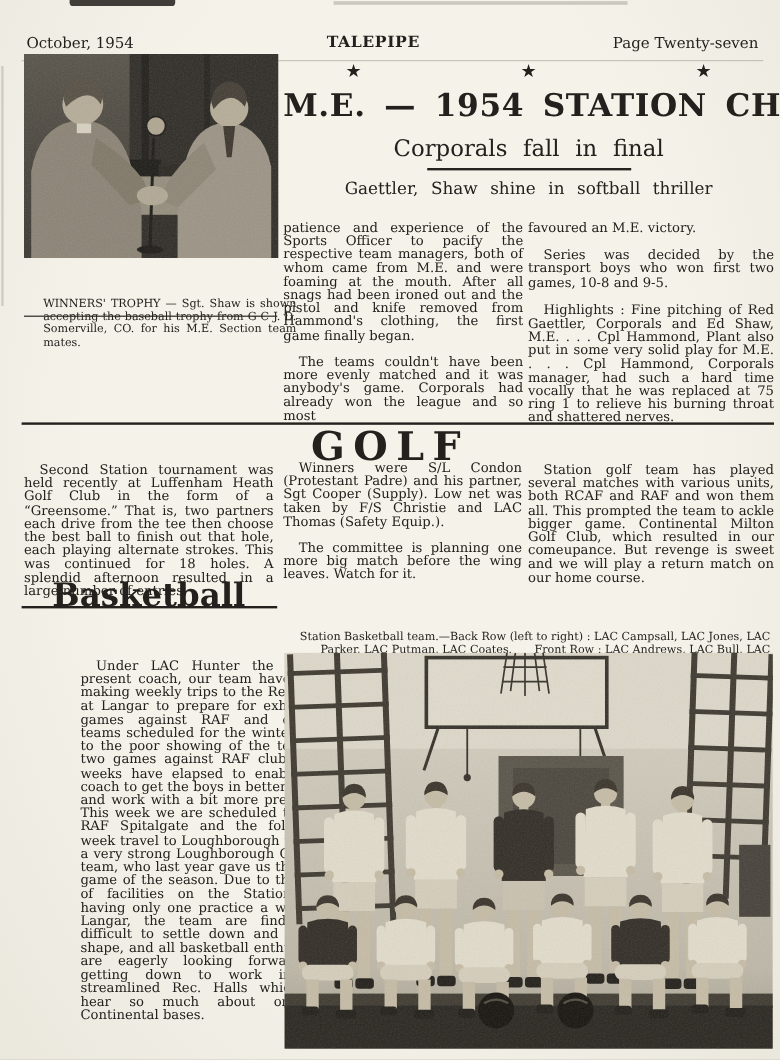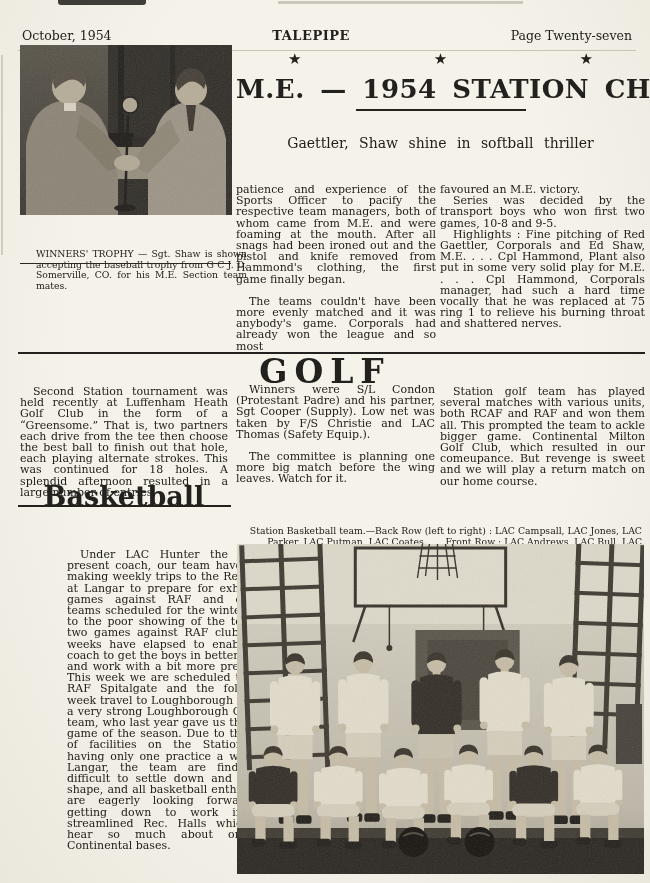--- a/index.html
+++ b/index.html
@@ -21,30 +21,30 @@
 
   figure { margin:0; }
   .photo svg { display:block; width:100%; height:100%; }
   .photo-trophy { position:absolute; left:20px; top:45px; width:212px; height:170px; }
   .trophy-caption { position:absolute; left:36px; top:220px; width:211px; font-size:9.3px; font-weight:normal; line-height:10.6px; text-align:justify;margin-top:29px; }
   .caption-rule { position:absolute; left:20px; top:263px; width:211px; border-top:1.5px solid #2a2823; }
 
   .body-text { font-size:11px; line-height:11.2px; text-align:justify; }
   .indent { text-indent:13px; }
   .gap p + p { margin-top:11px; }
-  .tight p + p { margin-top:0; }
+  .tight p + p { margin-top:12px; }
 
   .col-left-1 { position:absolute; left:20px; top:270px; width:210px; }
 
   .headline-block { position:absolute; left:236px; top:52px; width:409px; text-align:center; }
   .stars { display:flex; justify-content:space-between; padding:0 52px; font-size:15px; line-height:15px; }
   .headline { font-size:26px; font-weight:bold; margin-top:7px; letter-spacing:.5px; word-spacing:6px; white-space:nowrap; }
   .subhead { font-size:19px; font-weight:normal; margin-top:9px; word-spacing:7px; }
   .subhead-rule { width:170px; margin:5px auto 0; border-top:2px solid #26231f; }
-  .deck { font-size:14px; font-weight:normal; margin-top:24px; word-spacing:6px; }
+  .deck { font-size:14px; font-weight:normal; margin-top:8px; word-spacing:6px; }
 
   .champs-mid  { position:absolute; left:236px; top:184px; width:200px; }
   .champs-right{ position:absolute; left:440px; top:184px; width:205px; }
 
   .rule-full { position:absolute; left:18px; top:352px; width:627px; border-top:2.5px solid #23211d; }
   .golf-heading { position:absolute; left:0; top:355px; width:650px; text-align:center; font-size:33px; line-height:33px; font-weight:bold; letter-spacing:7px; }
   .golf-left  { position:absolute; left:20px;  top:386px; width:208px; }
   .golf-mid   { position:absolute; left:236px; top:384px; width:199px; }
   .golf-right { position:absolute; left:440px; top:386px; width:205px; }
 
@@ -112,20 +112,21 @@
   <div class="caption-rule"></div>
 
 
   <div class="headline-block">
     <div class="stars">
       <span>★</span>
       <span>★</span>
       <span>★</span>
     </div>
     <h1 class="headline">M.E. — 1954 STATION CHAMPS</h1>
+    <h2 class="subhead">Corporals fall in final</h2>
     <div class="subhead-rule"></div>
     <h3 class="deck">Gaettler, Shaw shine in softball thriller</h3>
   </div>
 
   <div class="champs-mid gap">
     <p class="body-text">patience and experience of the Sports Officer to pacify the respective team managers, both of whom came from M.E. and were foaming at the mouth. After all snags had been ironed out and the pistol and knife removed from Hammond's clothing, the first game finally began.</p>
     <p class="body-text indent">The teams couldn't have been more evenly matched and it was anybody's game. Corporals had already won the league and so most</p>
   </div>
   <div class="champs-right tight">
     <p class="body-text">favoured an M.E. victory.</p>

